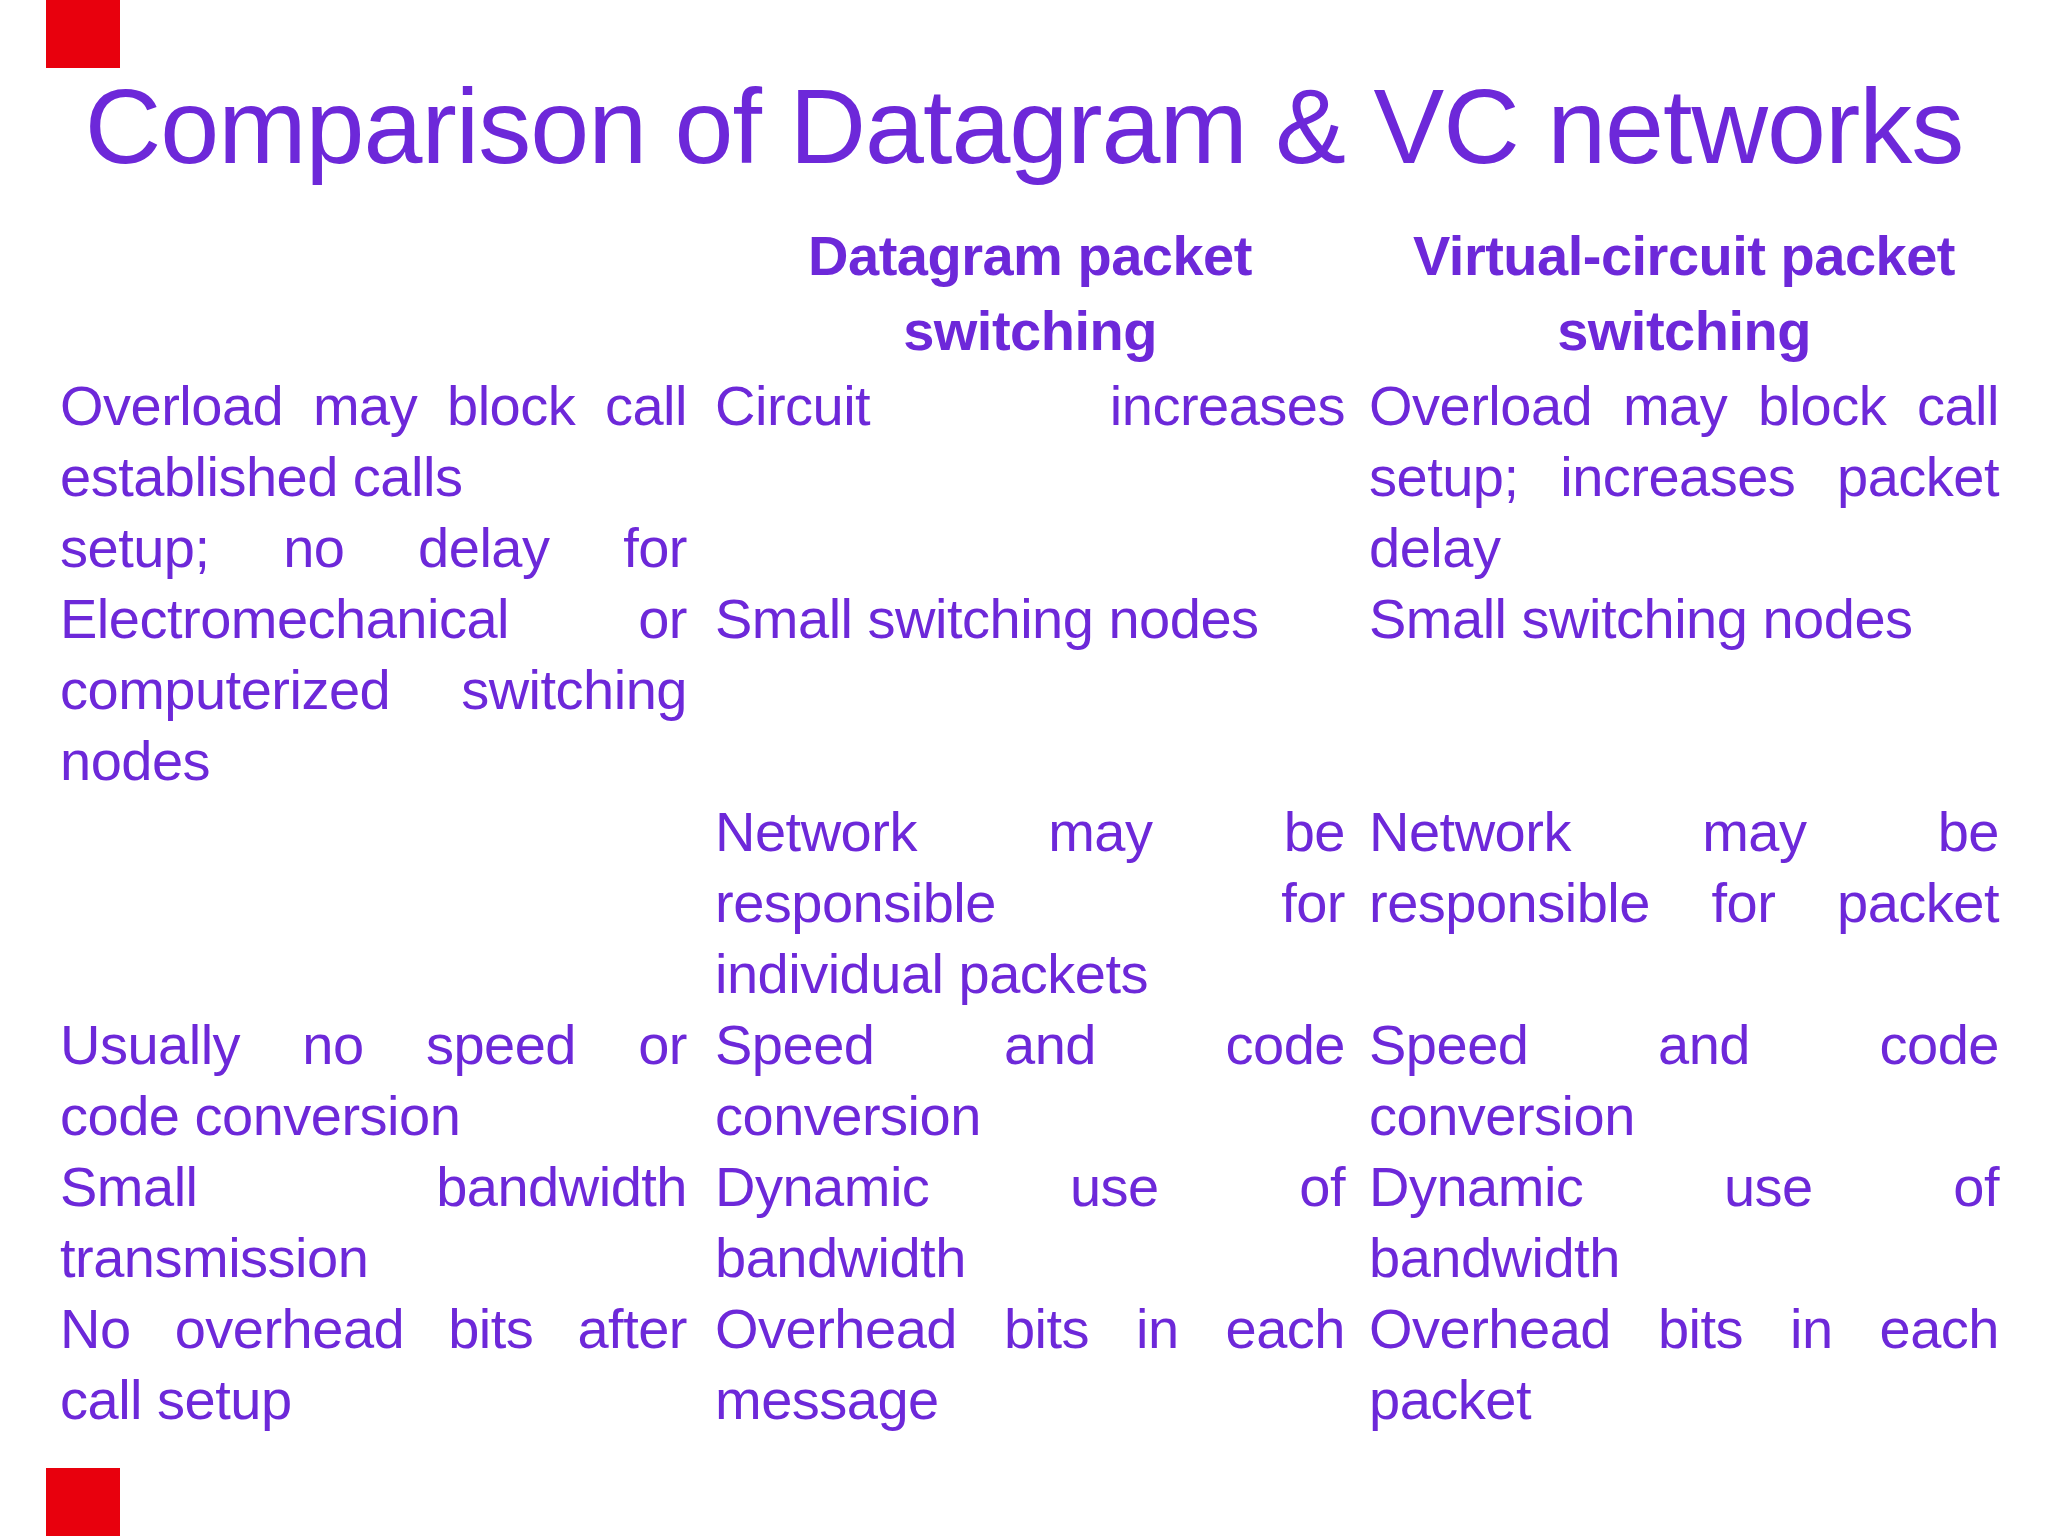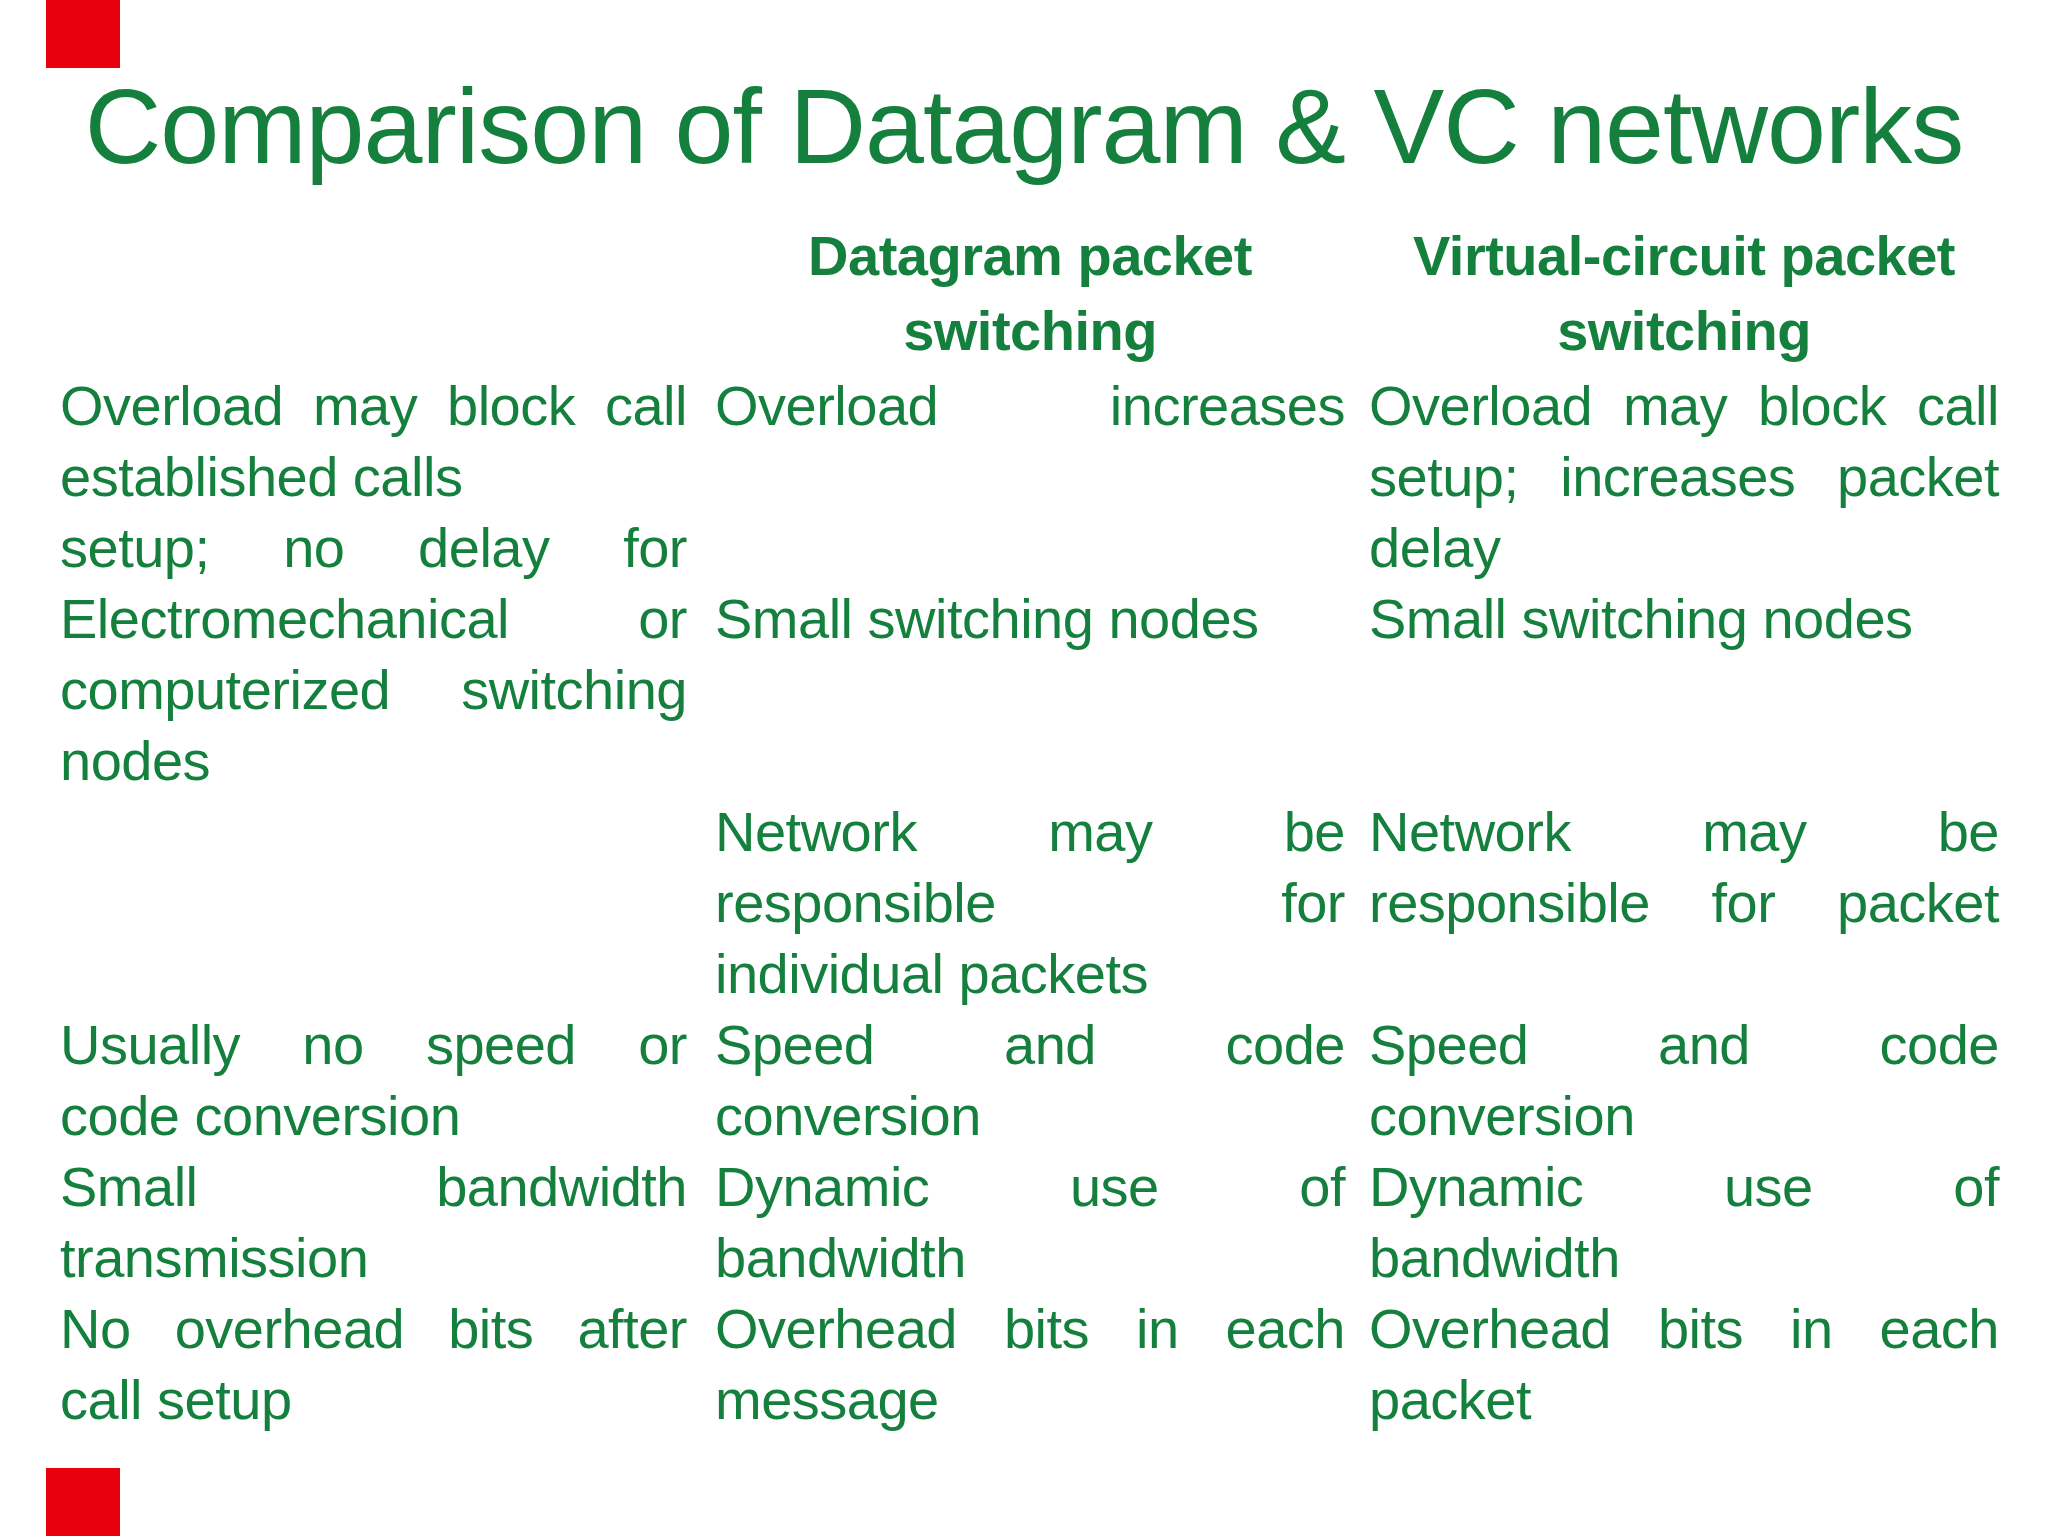--- a/index.html
+++ b/index.html
@@ -5,21 +5,21 @@
   html, body {
     margin: 0;
     padding: 0;
     background: #ffffff;
   }
   .slide {
     position: relative;
     width: 2048px;
     height: 1536px;
     background: #ffffff;
-    color: #15803d;
+    color: #6d28d9;
     font-family: "Liberation Sans", sans-serif;
     overflow: hidden;
   }
   
   .marker {
     position: absolute;
     width: 74px;
     height: 68px;
     background: #e8000d;
   }
@@ -119,21 +119,21 @@
   </div>
 
   <div class="tbody">
 
     <div class="cell r1 c1">
       <div class="line jl">Overload may block call</div>
       <div class="line ll">established calls</div>
       <div class="line jl">setup; no delay for</div>
     </div>
     <div class="cell r1 c2">
-      <div class="line jl">Overload increases</div>
+      <div class="line jl">Circuit increases</div>
     </div>
     <div class="cell r1 c3">
       <div class="line jl">Overload may block call</div>
       <div class="line jl">setup; increases packet</div>
       <div class="line ll">delay</div>
     </div>
 
     <div class="cell r2 c1">
       <div class="line jl">Electromechanical or</div>
       <div class="line jl">computerized switching</div>

